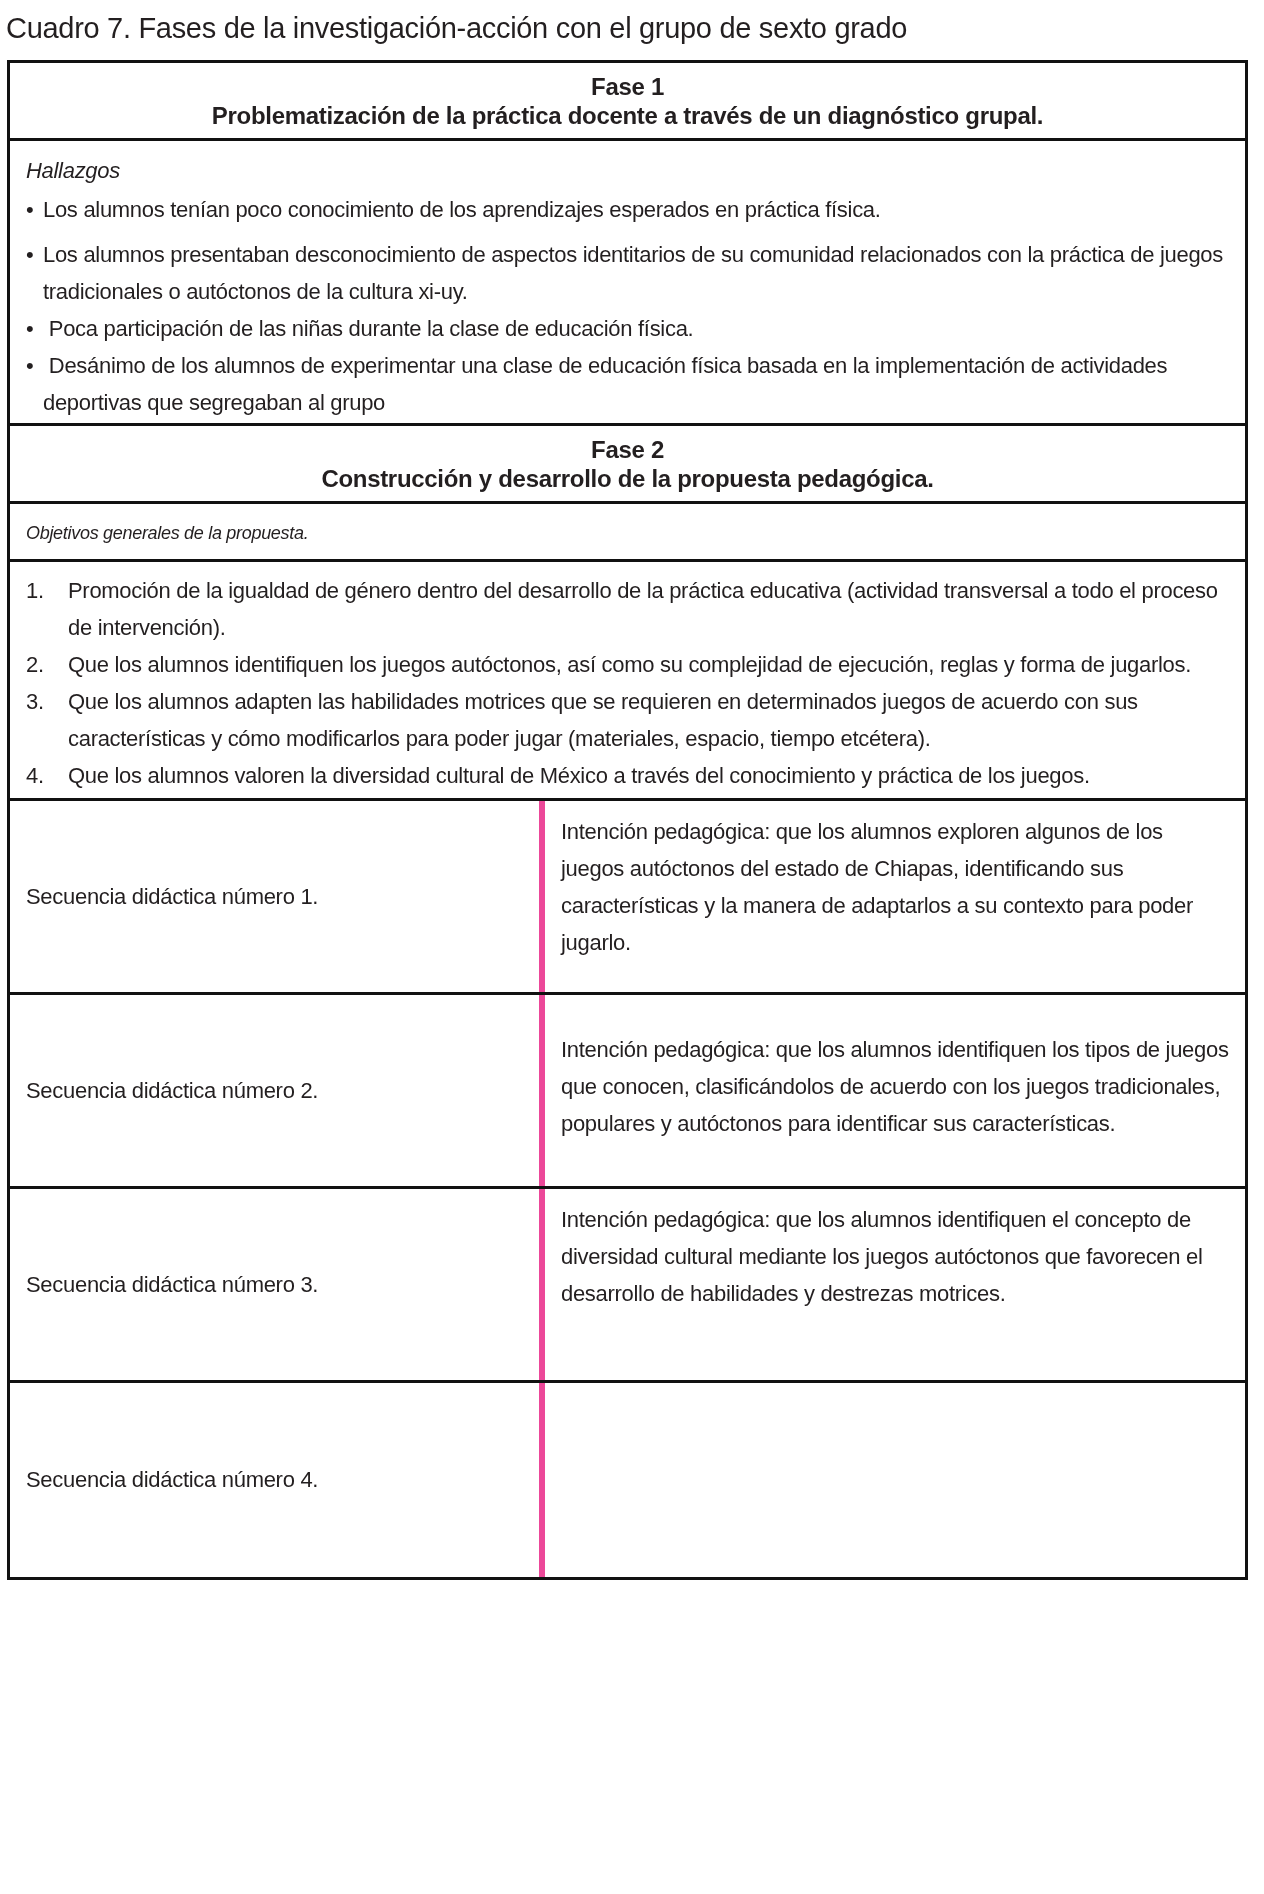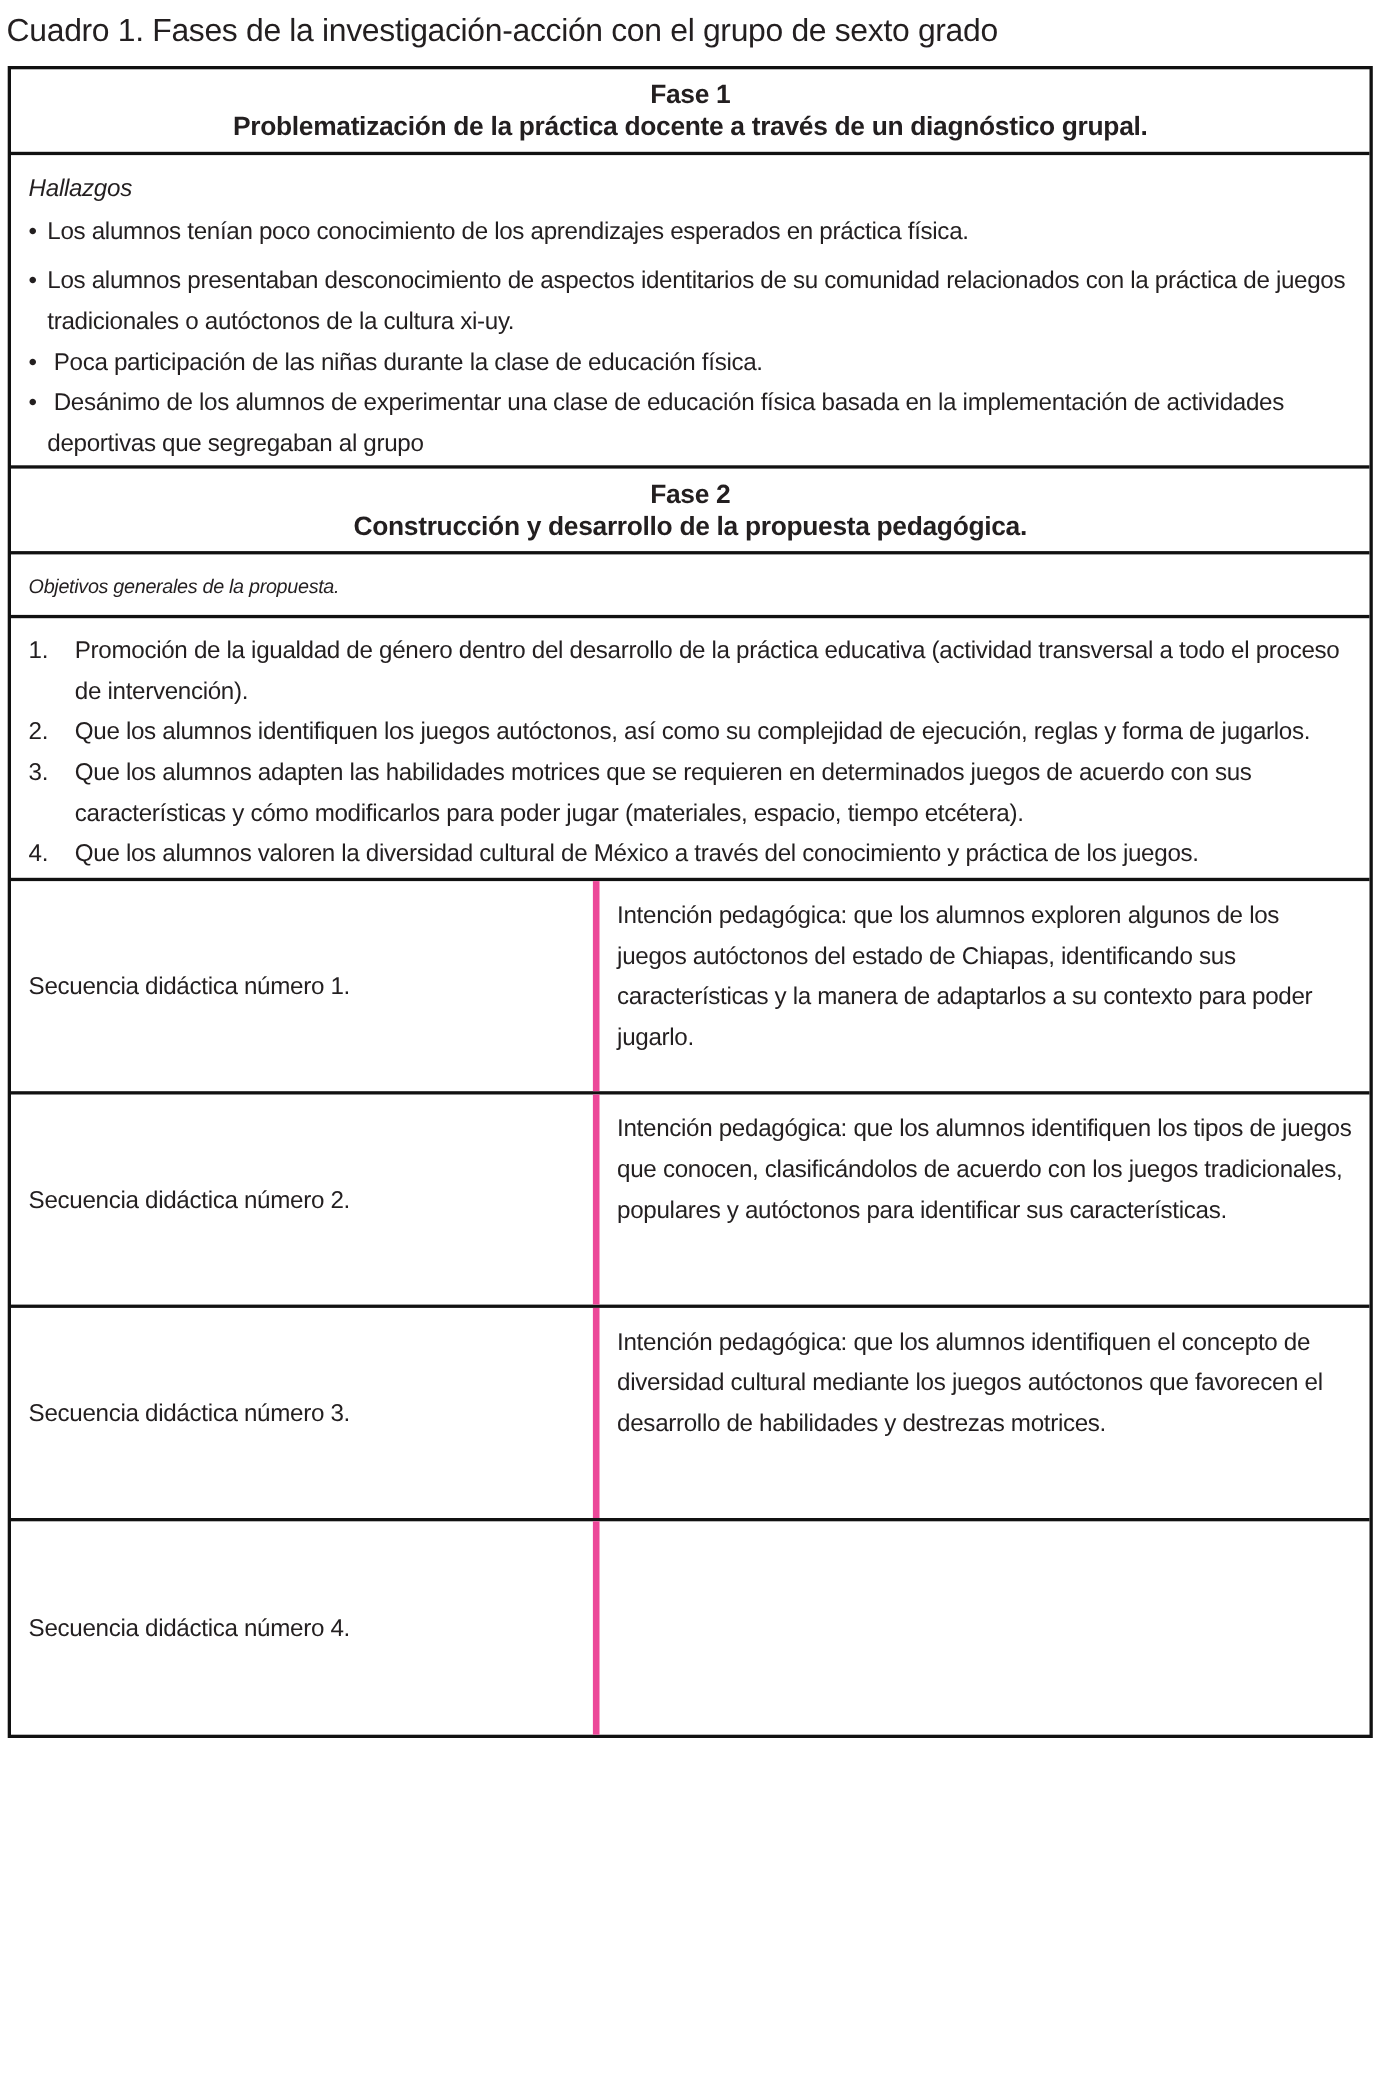--- a/index.html
+++ b/index.html
@@ -41,21 +41,21 @@
   .seq .right {
     flex: 1; padding: 8px 14px 0 16px; font-size: 22px; line-height: 45px; letter-spacing: -0.3px;
   }
   .source {
     position: absolute; left: 6px; top: 1916px; font-size: 30px; letter-spacing: -0.3px;
   }
 </style>
 </head>
 <body>
 
-<div class="title">Cuadro 1. Fases de la investigación-acción con el grupo de sexto grado</div>
+<div class="title">Cuadro 7. Fases de la investigación-acción con el grupo de sexto grado</div>
 
 <div class="tbl">
 
   <div class="row phase">
     <div>Fase 1</div>
     <div>Problematización de la práctica docente a través de un diagnóstico grupal.</div>
   </div>
 
   <div class="row cell-pad" style="padding-top:10px;padding-bottom:2px;">
     <div class="italic hallazgos-label">Hallazgos</div>
@@ -102,21 +102,21 @@
       <span class="txt">Que los alumnos valoren la diversidad cultural de México a través del conocimiento y práctica de los juegos.</span>
     </div>
   </div>
 
   <div class="row seq">
     <div class="left">Secuencia didáctica número 1.</div>
     <div class="right" style="line-height:37px;padding-top:12px;">Intención pedagógica: que los alumnos exploren algunos de los juegos autóctonos del estado de Chiapas, identificando sus características y la manera de adaptarlos a su contexto para poder jugarlo.</div>
   </div>
   <div class="row seq">
     <div class="left">Secuencia didáctica número 2.</div>
-    <div class="right" style="line-height:37px;padding-top:12px;">Intención pedagógica: que los alumnos identifiquen los tipos de juegos que conocen, clasificándolos de acuerdo con los juegos tradicionales, populares y autóctonos para identificar sus características.</div>
+    <div class="right" style="line-height:37px;padding-top:12px;margin-top:24px;">Intención pedagógica: que los alumnos identifiquen los tipos de juegos que conocen, clasificándolos de acuerdo con los juegos tradicionales, populares y autóctonos para identificar sus características.</div>
   </div>
   <div class="row seq">
     <div class="left">Secuencia didáctica número 3.</div>
     <div class="right" style="line-height:37px;padding-top:12px;">Intención pedagógica: que los alumnos identifiquen el concepto de diversidad cultural mediante los juegos autóctonos que favorecen el desarrollo de habilidades y destrezas motrices.</div>
   </div>
   <div class="row seq">
     <div class="left">Secuencia didáctica número 4.</div>
   </div>
 
 </div>

